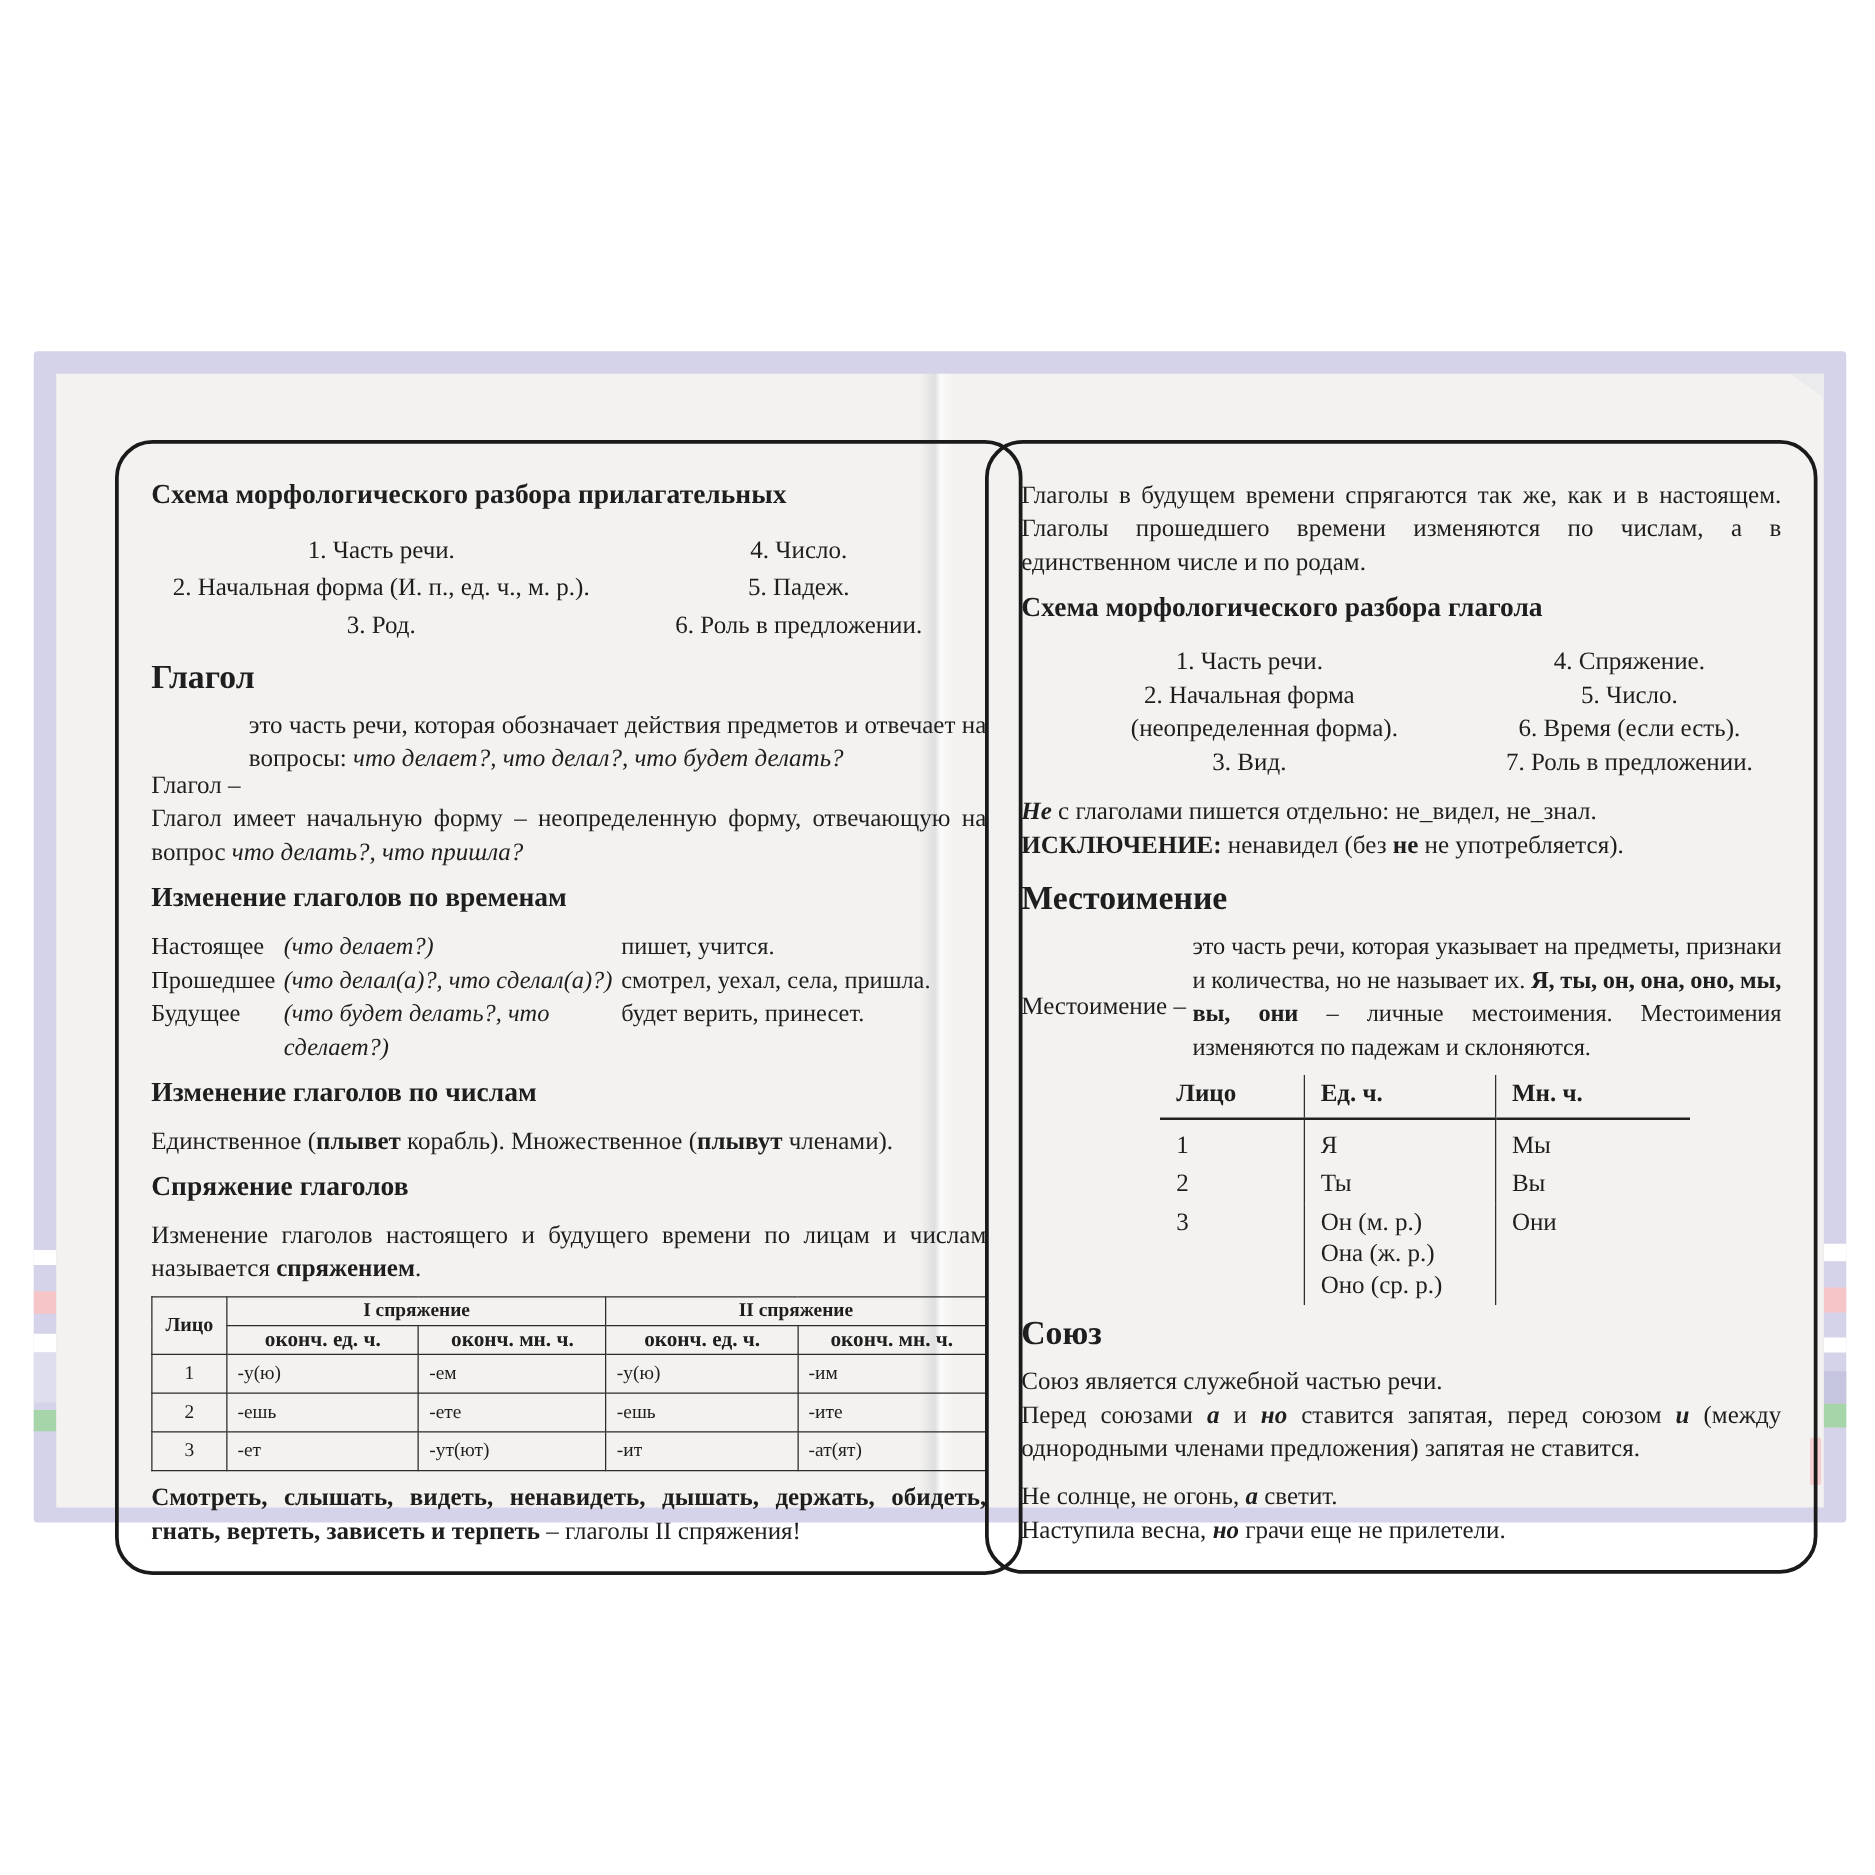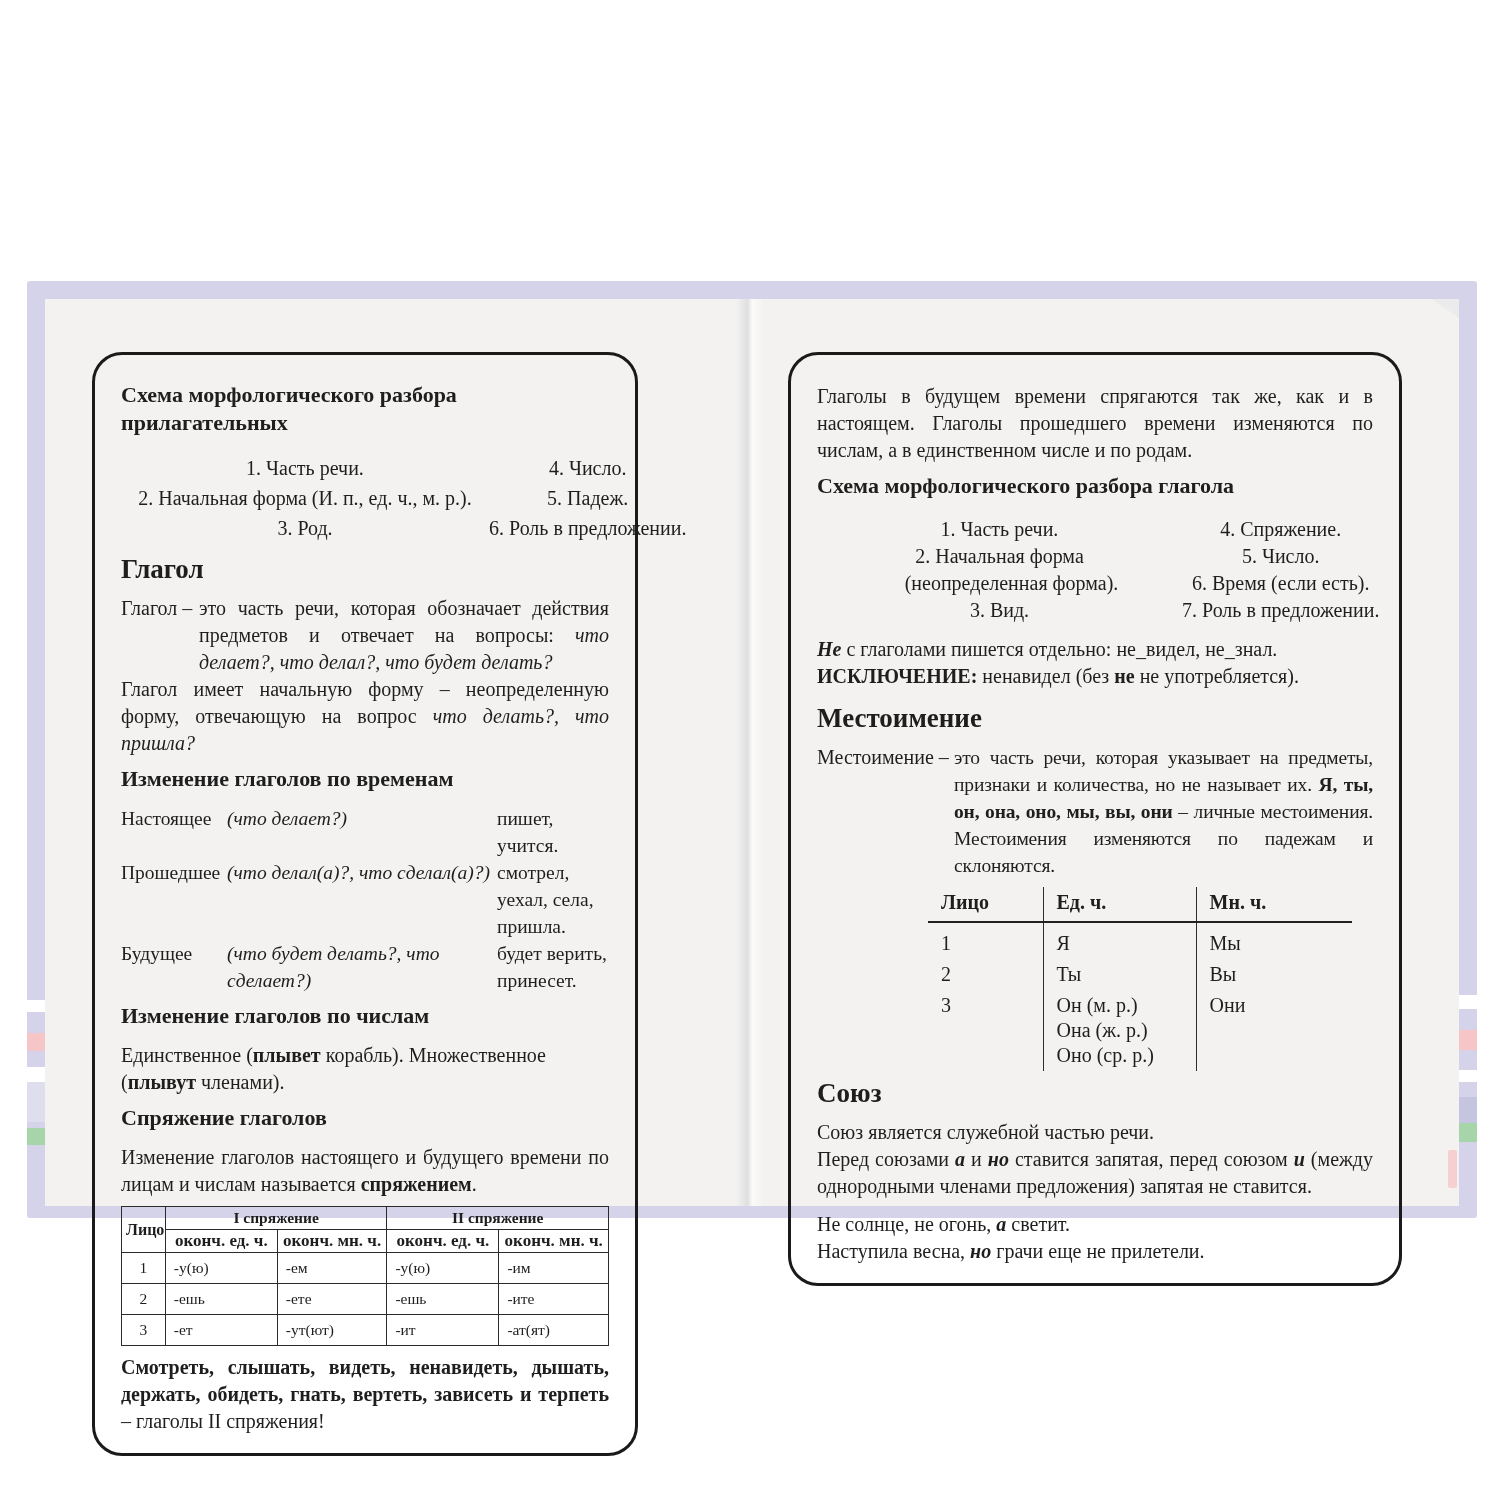--- a/index.html
+++ b/index.html
@@ -35,41 +35,41 @@
     border-style:solid; border-width:0 27px 19px 0;
     border-color:transparent #e9e8ee transparent transparent; opacity:.8;
   }
 
   
   .frame {
     position:absolute; top:352px; border:3px solid var(--frame_border,#1a1a1a);
     border-radius:30px; padding:24px 26px 18px 26px; min-height:800px;
     box-sizing:border-box;
   }
-  .frame.fl { left:92px;  width:546px; }
-  .frame.fr { left:788px; width:614px; }
+  .frame.fl { left:92px;  width:726px; }
+  .frame.fr { left:788px; width:666px; }
 
   
   .h-big { font-size:27px; line-height:32px; font-weight:bold; margin:10px 0 10px; }
   .h-mid { font-size:22px; line-height:28px; font-weight:bold; margin:12px 0 12px; }
   .h-first { margin-top:2px; }
   p, .line { font-size:20px; line-height:27px; margin:0; }
   .just { text-align:justify; }
 
   
   .two-col { display:grid; margin:16px 0 4px;text-align:center; }
   .two-col.l { grid-template-columns:368px 1fr; }
   .two-col.r { grid-template-columns:365px 1fr; }
   .two-col .li { font-size:20px; line-height:30px; white-space:nowrap; }
   .two-col.r .li { line-height:27px; }
   .two-col .li.indent { padding-left:24px; }
 
   
   .hang { display:flex; }
-  .hang .lbl { flex:0 0 auto; font-size:20px; line-height:27px; }
+  .hang .lbl { flex:0 0 auto; font-size:20px; line-height:27px;margin-top:48px; }
   .hang.verb .lbl { width:78px; }
   .hang.pron .lbl { width:137px; }
   .hang .txt { flex:1 1 auto; font-size:20px; line-height:27px; text-align:justify; }
   .hang.pron .txt { font-size:19.5px; letter-spacing:-0.15px; }
 
   
   .tense { display:grid; grid-template-columns:100px 264px 1fr; column-gap:6px; margin:2px 0 0; }
   .tense .cell { font-size:19.5px; line-height:27px; }
   .tense .q { font-style:italic; }
 

